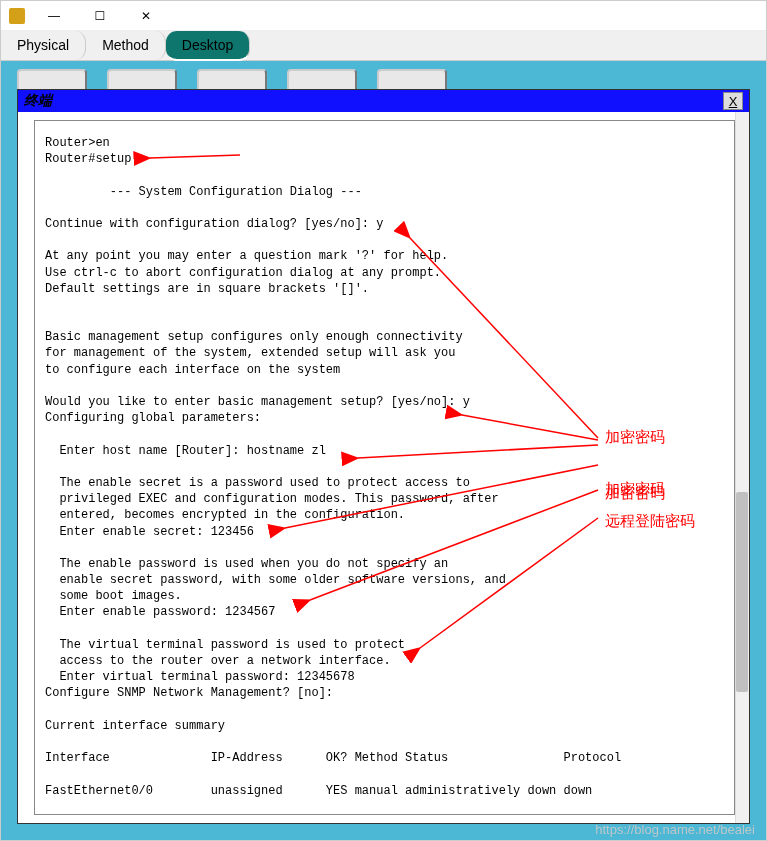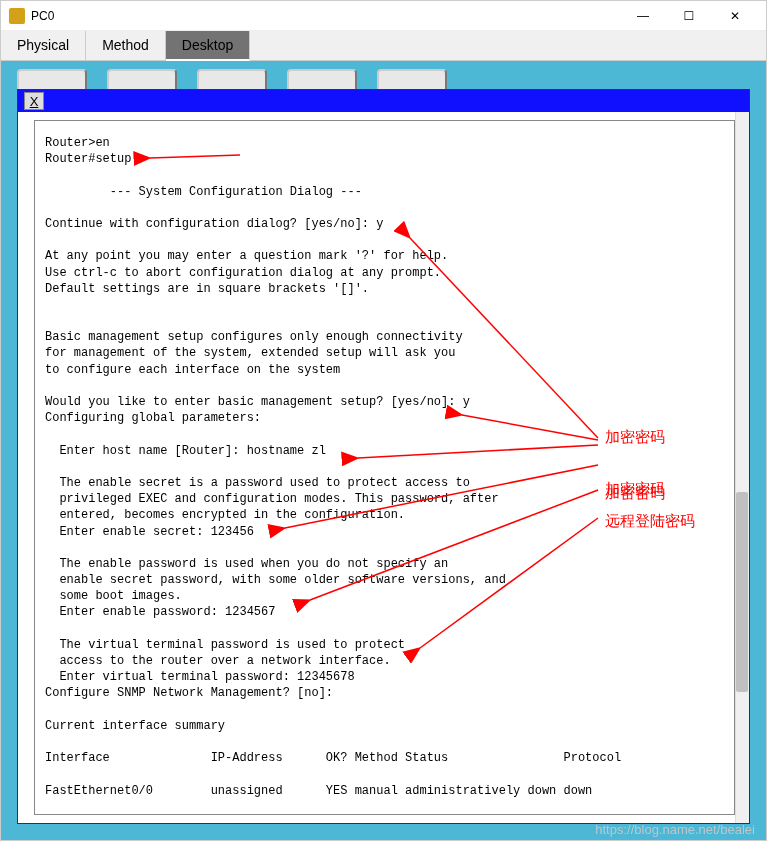--- a/index.html
+++ b/index.html
@@ -7,22 +7,22 @@
     
     .window { width: 767px; height: 841px; border: 1px solid #ccc; background: #fff; display: flex; flex-direction: column; }
     
     .titlebar { height: 30px; background: #fff; display: flex; align-items: center; padding: 0 8px; border-bottom: 1px solid #eee; }
     .titlebar-icon { width: 16px; height: 16px; background: #d4a017; border-radius: 2px; margin-right: 6px; }
     .titlebar-text { font-size: 12px; flex: 1; }
     .titlebar-controls { display: flex; gap: 0; }
     .titlebar-btn { width: 46px; height: 30px; display: flex; align-items: center; justify-content: center; font-size: 12px; cursor: pointer; }
     
     .tabbar { display: flex; background: #f0f0f0; border-bottom: 1px solid #ccc; }
-    .tab { padding: 6px 16px; font-size: 14px; border-right: 1px solid #ccc; cursor: pointer; background: #f0f0f0; }
-    .tab.active { background: #737373; border-bottom: 2px solid #fff; margin-bottom: -1px; }
+    .tab { padding: 6px 16px; font-size: 14px; border-right: 1px solid #ccc; cursor: pointer; background: #f0f0f0; border-radius: 11px; }
+    .tab.active { background: #0f766e; border-bottom: 2px solid #fff; margin-bottom: -1px; }
     
     .desktop-area { flex: 1; background: #4db8d6; padding: 6px; position: relative; overflow: hidden; }
     
     .desktop-icons { display: flex; gap: 20px; padding: 2px 10px; height: 22px; overflow: hidden; }
     .desktop-icon { width: 70px; height: 50px; background: #e8e8e8; border: 2px outset #ccc; border-radius: 4px; }
     
     .terminal-window { position: absolute; top: 28px; left: 16px; right: 16px; bottom: 16px; background: #fff; border: 1px solid #333; }
     .terminal-titlebar { height: 22px; background: #1010ff; display: flex; align-items: center; padding: 0 6px; }
     .terminal-title { color: #000; font-size: 14px; font-weight: bold; font-style: italic; flex: 1; }
     .terminal-close { width: 20px; height: 18px; background: #ddd; border: 1px solid #888; display: flex; align-items: center; justify-content: center; font-size: 13px; text-decoration: underline; cursor: pointer; }
@@ -39,21 +39,20 @@
     .watermark { position: absolute; bottom: 4px; right: 12px; font-size: 13px; color: rgba(200,200,200,0.9); font-family: Arial; z-index: 200; }
     
     svg.arrow-svg { position: absolute; top: 0; left: 0; pointer-events: none; z-index: 99; }
   </style>
 </head>
 <body>
 
 <div class="window">
   <div class="titlebar">
     <div class="titlebar-icon"></div>
-    <div class="titlebar-text">PC0</div>
     <div class="titlebar-controls">
       <div class="titlebar-btn">—</div>
       <div class="titlebar-btn">☐</div>
       <div class="titlebar-btn close">✕</div>
     </div>
   </div>
 
   <div class="tabbar">
     <div class="tab">Physical</div>
     <div class="tab">Method</div>
@@ -64,20 +63,21 @@
     <div class="desktop-icons">
       <div class="desktop-icon"></div>
       <div class="desktop-icon"></div>
       <div class="desktop-icon"></div>
       <div class="desktop-icon"></div>
       <div class="desktop-icon"></div>
     </div>
 
     <div class="terminal-window">
       <div class="terminal-titlebar">
+        <div class="terminal-title">终端</div>
         <div class="terminal-close">X</div>
       </div>
       <div class="terminal-body">
         <div class="terminal-content">Router&gt;en
 Router#setup
 
          --- System Configuration Dialog ---
 
 Continue with configuration dialog? [yes/no]: y
 

